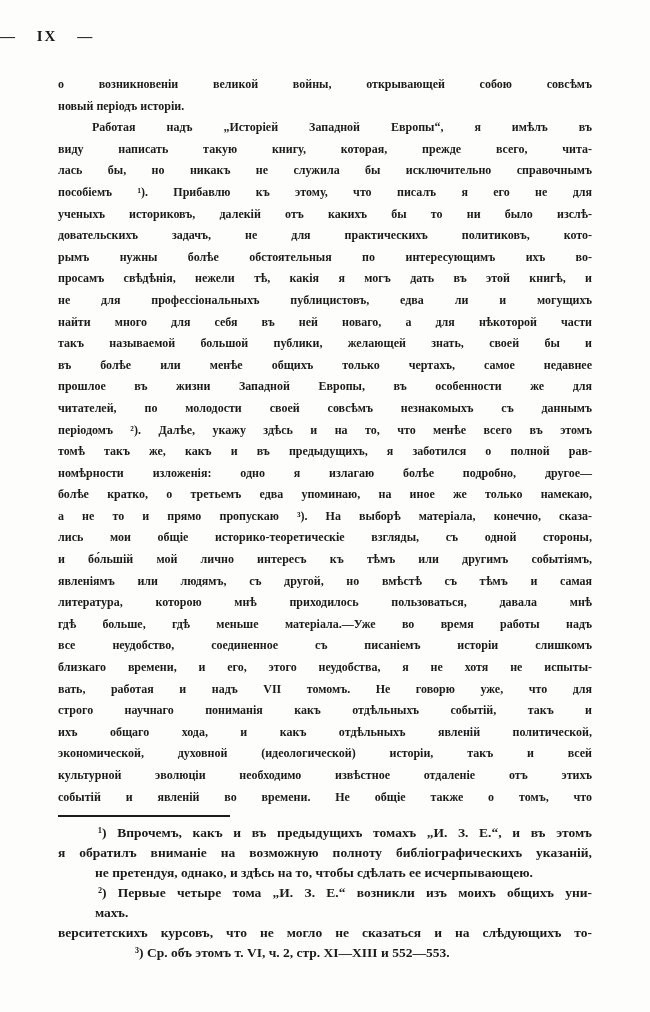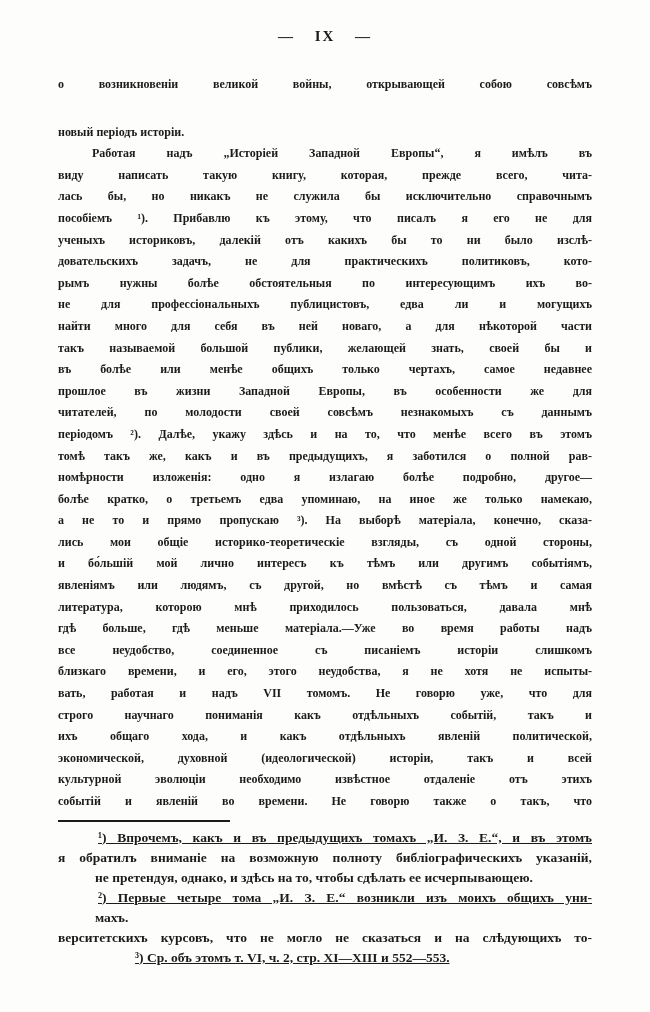--- a/index.html
+++ b/index.html
@@ -14,41 +14,40 @@
     background: #fdfdfc;
     color: #1b1b1b;
     font-family: "Liberation Serif", "DejaVu Serif", serif;
     font-weight: 700;
     overflow: hidden;
   }
   .pagenum {
     padding-top: 26px;
     height: 20px;
     line-height: 20px;
-    text-align: center;
+    text-align: left;
     font-size: 15px;
     font-weight: 700;
     letter-spacing: 2px;
     word-spacing: 14px;
   }
   .body-block {
     margin: 28px 58px 0 58px;
   }
   .ln {
     font-size: 12px;
     line-height: 21.6px;
     height: 21.6px;
     text-align: justify;
     text-align-last: justify;
     white-space: nowrap;
   }
   .ln.endp {
     text-align: right;
     text-align-last: left;
-    margin-top: 26px;
   }
   .ln.ind {
     text-indent: 34px;
   }
   .fnsep {
     margin: 7px 0 6px 58px;
     width: 172px;
     height: 2px;
     background: #1b1b1b;
   }
@@ -63,40 +62,40 @@
     text-align-last: justify;
     white-space: nowrap;
   }
   .fn-ln.endp {
     text-align: left;
     text-align-last: left;
     margin-left: 37px;
   }
   .fn-ln.ind {
     text-indent: 40px;
-    text-decoration: underline;
   }
 </style>
 </head>
 <body>
 
 <div class="page">
 
   <div class="pagenum">— IX —</div>
 
   <div class="body-block">
     <div class="ln">о возникновеніи великой войны, открывающей собою совсѣмъ</div>
     <div class="ln endp">новый періодъ исторіи.</div>
     <div class="ln ind">Работая надъ „Исторіей Западной Европы“, я имѣлъ въ</div>
     <div class="ln">виду написать такую книгу, которая, прежде всего, чита-</div>
     <div class="ln">лась бы, но никакъ не служила бы исключительно справочнымъ</div>
     <div class="ln">пособіемъ ¹). Прибавлю къ этому, что писалъ я его не для</div>
     <div class="ln">ученыхъ историковъ, далекій отъ какихъ бы то ни было изслѣ-</div>
     <div class="ln">довательскихъ задачъ, не для практическихъ политиковъ, кото-</div>
     <div class="ln">рымъ нужны болѣе обстоятельныя по интересующимъ ихъ во-</div>
+    <div class="ln">просамъ свѣдѣнія, нежели тѣ, какія я могъ дать въ этой книгѣ, и</div>
     <div class="ln">не для профессіональныхъ публицистовъ, едва ли и могущихъ</div>
     <div class="ln">найти много для себя въ ней новаго, а для нѣкоторой части</div>
     <div class="ln">такъ называемой большой публики, желающей знать, своей бы и</div>
     <div class="ln">въ болѣе или менѣе общихъ только чертахъ, самое недавнее</div>
     <div class="ln">прошлое въ жизни Западной Европы, въ особенности же для</div>
     <div class="ln">читателей, по молодости своей совсѣмъ незнакомыхъ съ даннымъ</div>
     <div class="ln">періодомъ ²). Далѣе, укажу здѣсь и на то, что менѣе всего въ этомъ</div>
     <div class="ln">томѣ такъ же, какъ и въ предыдущихъ, я заботился о полной рав-</div>
     <div class="ln">номѣрности изложенія: одно я излагаю болѣе подробно, другое—</div>
     <div class="ln">болѣе кратко, о третьемъ едва упоминаю, на иное же только намекаю,</div>
@@ -106,21 +105,21 @@
     <div class="ln">явленіямъ или людямъ, съ другой, но вмѣстѣ съ тѣмъ и самая</div>
     <div class="ln">литература, которою мнѣ приходилось пользоваться, давала мнѣ</div>
     <div class="ln">гдѣ больше, гдѣ меньше матеріала.—Уже во время работы надъ</div>
     <div class="ln">все неудобство, соединенное съ писаніемъ исторіи слишкомъ</div>
     <div class="ln">близкаго времени, и его, этого неудобства, я не хотя не испыты-</div>
     <div class="ln">вать, работая и надъ VII томомъ. Не говорю уже, что для</div>
     <div class="ln">строго научнаго пониманія какъ отдѣльныхъ событій, такъ и</div>
     <div class="ln">ихъ общаго хода, и какъ отдѣльныхъ явленій политической,</div>
     <div class="ln">экономической, духовной (идеологической) исторіи, такъ и всей</div>
     <div class="ln">культурной эволюціи необходимо извѣстное отдаленіе отъ этихъ</div>
-    <div class="ln">событій и явленій во времени. Не говорю также о такъ, что</div>
+    <div class="ln">событій и явленій во времени. Не общіе также о томъ, что</div>
   </div>
 
   <div class="fnsep"></div>
 
   <div class="fn-block">
     <div class="fn-ln ind">¹) Впрочемъ, какъ и въ предыдущихъ томахъ „И. З. Е.“, и въ этомъ</div>
     <div class="fn-ln">я обратилъ вниманіе на возможную полноту библіографическихъ указаній,</div>
     <div class="fn-ln endp">не претендуя, однако, и здѣсь на то, чтобы сдѣлать ее исчерпывающею.</div>
     <div class="fn-ln ind">²) Первые четыре тома „И. З. Е.“ возникли изъ моихъ общихъ уни-</div>
     <div class="fn-ln endp">махъ.</div>

